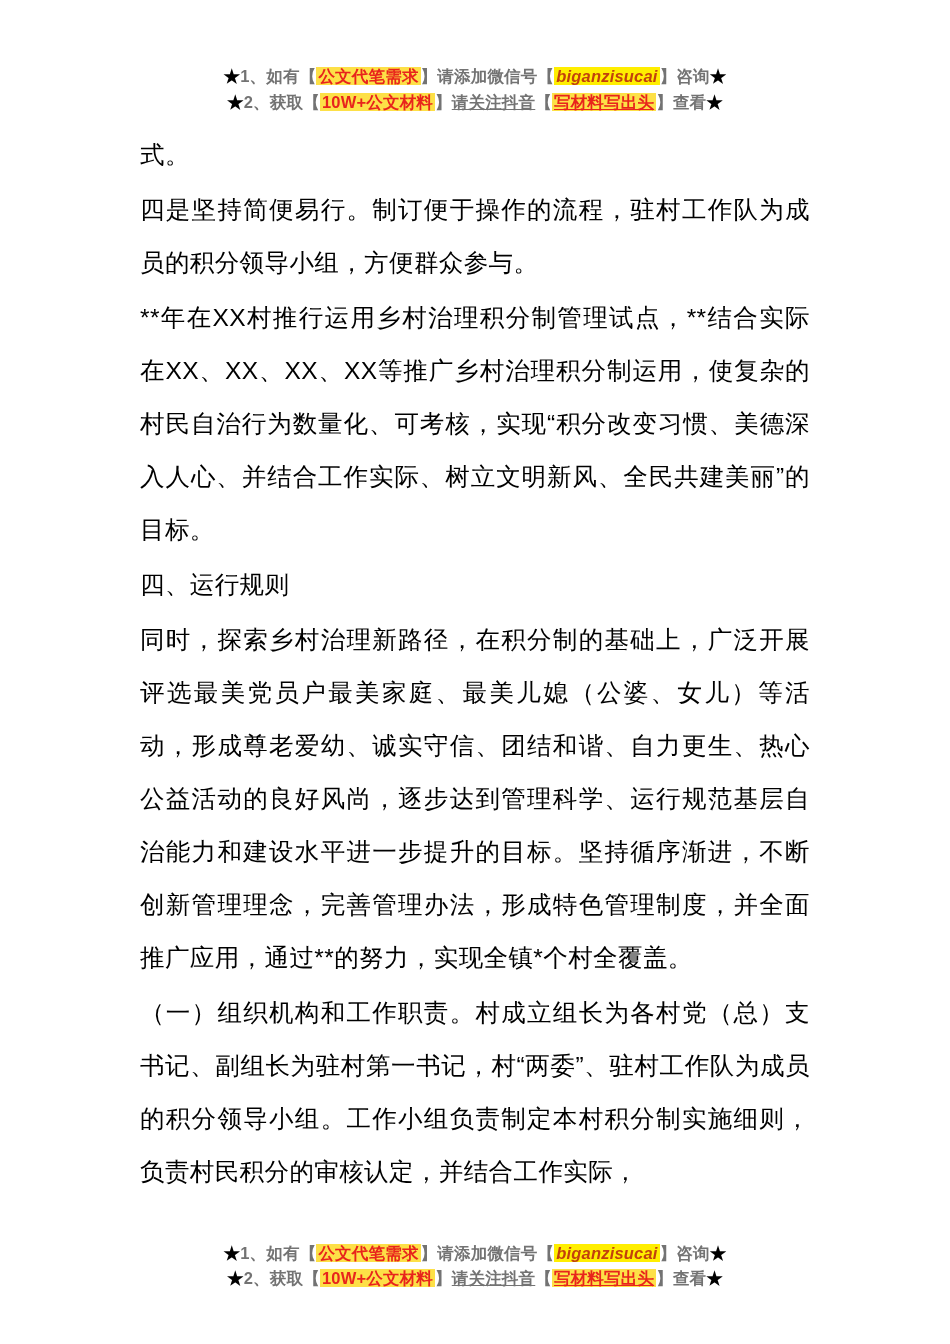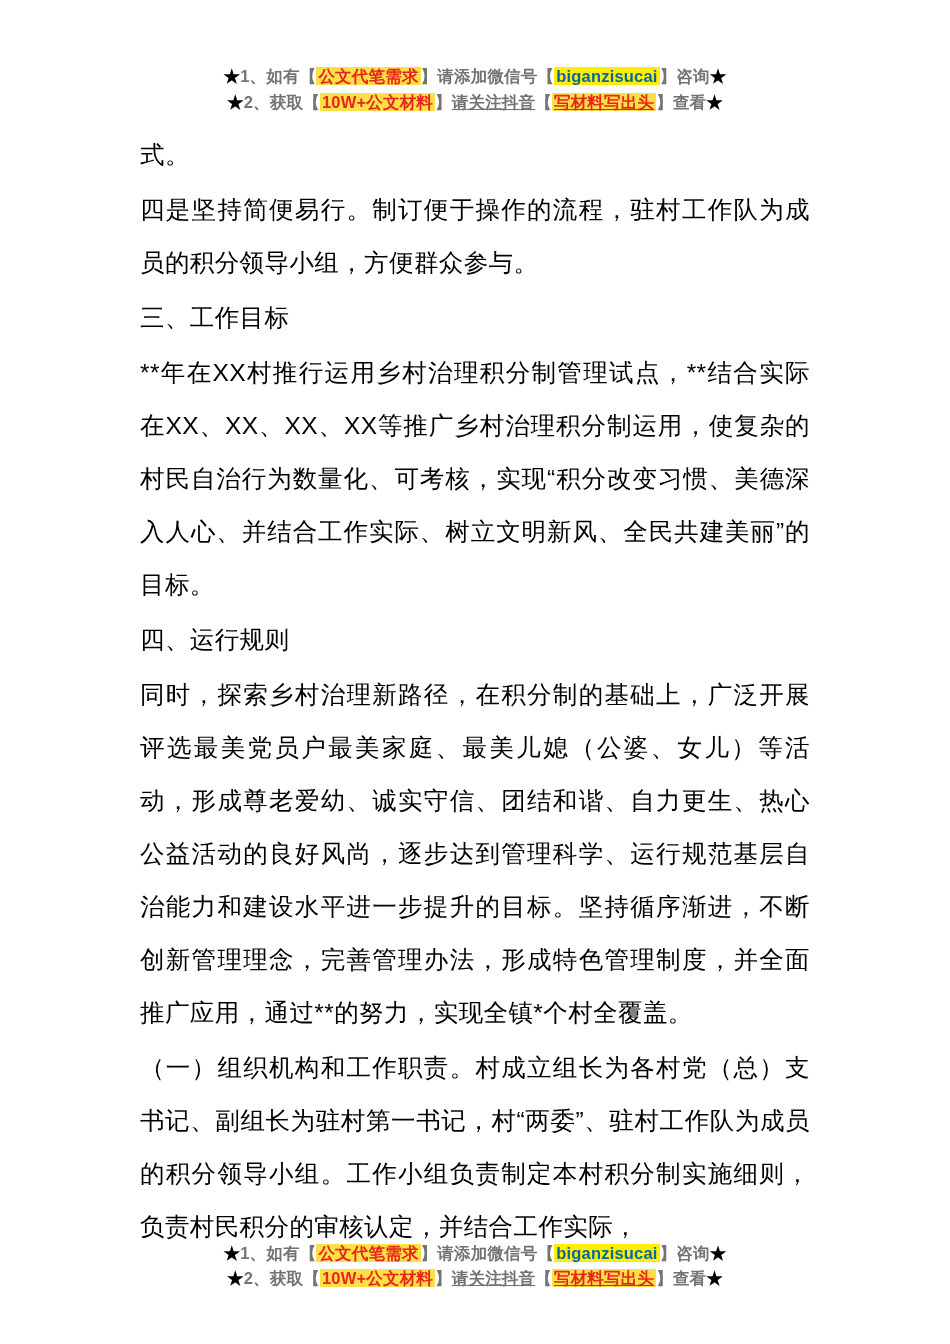--- a/index.html
+++ b/index.html
@@ -47,22 +47,23 @@
   }
   .star { color: #000; }
   .blk { color: #737373; }
   .hl-red {
     background: #fde047;
     color: #e8241c;
     padding: 0 2px;
   }
   .hl-blue {
     background: #ffee00;
-    color: #0369a1;
+    color: #c2410c;
     padding: 0 2px;
+    font-style: italic;
   }
   .u { text-decoration: underline; }
 
   
   .doc-body {
     position: absolute;
     left: 140px;
     right: 140px;
     top: 128px;
   }
@@ -86,21 +87,20 @@
       <span class="star">★</span><span class="blk">1、如有</span><span class="blk">【</span><span class="hl-red">公文代笔需求</span><span class="blk">】</span><span class="blk">请添加微信号</span><span class="blk">【</span><span class="hl-blue">biganzisucai</span><span class="blk">】</span><span class="blk">咨询</span><span class="star">★</span>
     </span>
     <span class="line">
       <span class="star">★</span><span class="blk">2、获取</span><span class="blk">【</span><span class="hl-red">10W+公文材料</span><span class="blk">】</span><span class="blk u">请关注抖音</span><span class="blk">【</span><span class="hl-red u">写材料写出头</span><span class="blk">】</span><span class="blk">查看</span><span class="star">★</span>
     </span>
   </div>
 
   <div class="doc-body">
     <p>式。</p>
     <p>四是坚持简便易行。制订便于操作的流程，驻村工作队为成员的积分领导小组，方便群众参与。</p>
-    <p>三、工作目标</p>
     <p>**年在XX村推行运用乡村治理积分制管理试点，**结合实际在XX、XX、XX、XX等推广乡村治理积分制运用，使复杂的村民自治行为数量化、可考核，实现“积分改变习惯、美德深入人心、并结合工作实际、树立文明新风、全民共建美丽”的目标。</p>
     <p>四、运行规则</p>
     <p>同时，探索乡村治理新路径，在积分制的基础上，广泛开展评选最美党员户最美家庭、最美儿媳（公婆、女儿）等活动，形成尊老爱幼、诚实守信、团结和谐、自力更生、热心公益活动的良好风尚，逐步达到管理科学、运行规范基层自治能力和建设水平进一步提升的目标。坚持循序渐进，不断创新管理理念，完善管理办法，形成特色管理制度，并全面推广应用，通过**的努力，实现全镇*个村全覆盖。</p>
     <p>（一）组织机构和工作职责。村成立组长为各村党（总）支书记、副组长为驻村第一书记，村“两委”、驻村工作队为成员的积分领导小组。工作小组负责制定本村积分制实施细则，负责村民积分的审核认定，并结合工作实际，</p>
   </div>
 
   <div class="promo promo-bottom">
     <span class="line">
       <span class="star">★</span><span class="blk">1、如有</span><span class="blk">【</span><span class="hl-red">公文代笔需求</span><span class="blk">】</span><span class="blk">请添加微信号</span><span class="blk">【</span><span class="hl-blue">biganzisucai</span><span class="blk">】</span><span class="blk">咨询</span><span class="star">★</span>
     </span>

